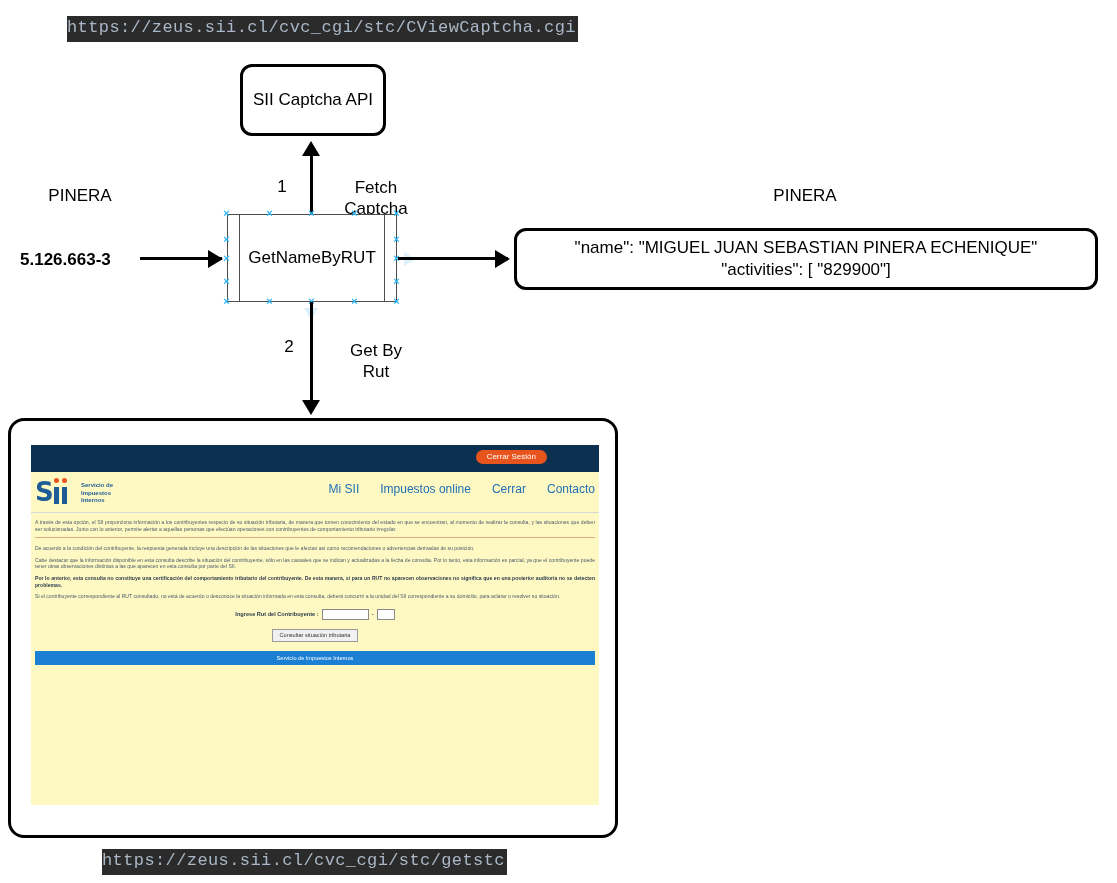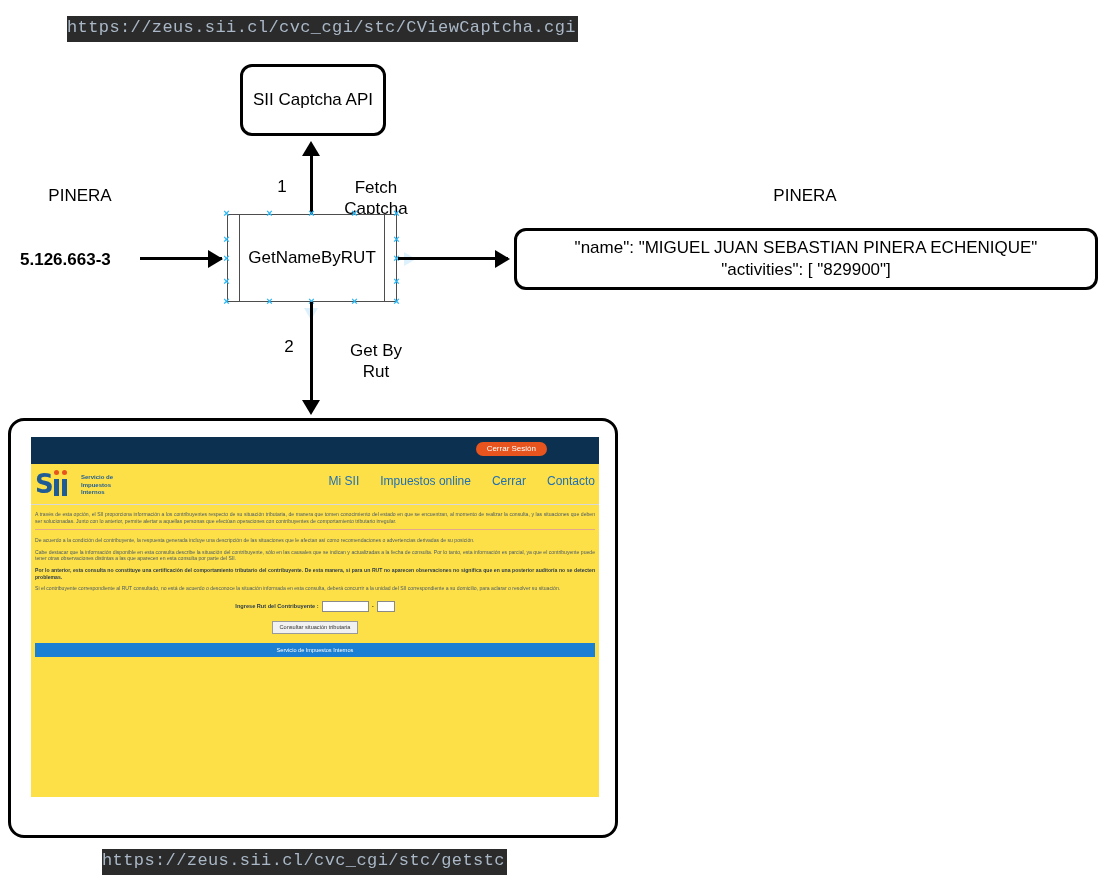--- a/index.html
+++ b/index.html
@@ -72,21 +72,21 @@
   .ghost{position:absolute;opacity:.35;}
   .gh-right{border-top:7px solid transparent;border-bottom:7px solid transparent;border-left:12px solid #9ed8f7;width:0;height:0;}
   .gh-down{border-left:7px solid transparent;border-right:7px solid transparent;border-top:12px solid #9ed8f7;width:0;height:0;}
 
   
   #browser-frame{
     position:absolute;left:8px;top:418px;width:610px;height:420px;
     border:3px solid #000;border-radius:16px;background:#fff;
     box-sizing:border-box;overflow:hidden;
   }
-  .sii-page{position:absolute;left:20px;top:16px;width:568px;height:360px;background:#fde047;}
+  .sii-page{position:absolute;left:20px;top:24px;width:568px;height:360px;background:#fef9c3;}
 
   .sii-topbar{height:27px;background:#0b3050;position:relative;}
   .cerrar-btn{
     position:absolute;right:52px;top:5px;
     background:#e8541d;color:#fff;border-radius:11px;
     font-size:8px;padding:3px 11px;line-height:1;
     white-space:nowrap;
   }
   .sii-nav{height:40px;display:flex;align-items:center;border-bottom:1px solid #d8d8d8;position:relative;}
   .sii-logo{position:absolute;left:4px;top:6px;display:flex;align-items:flex-start;}

